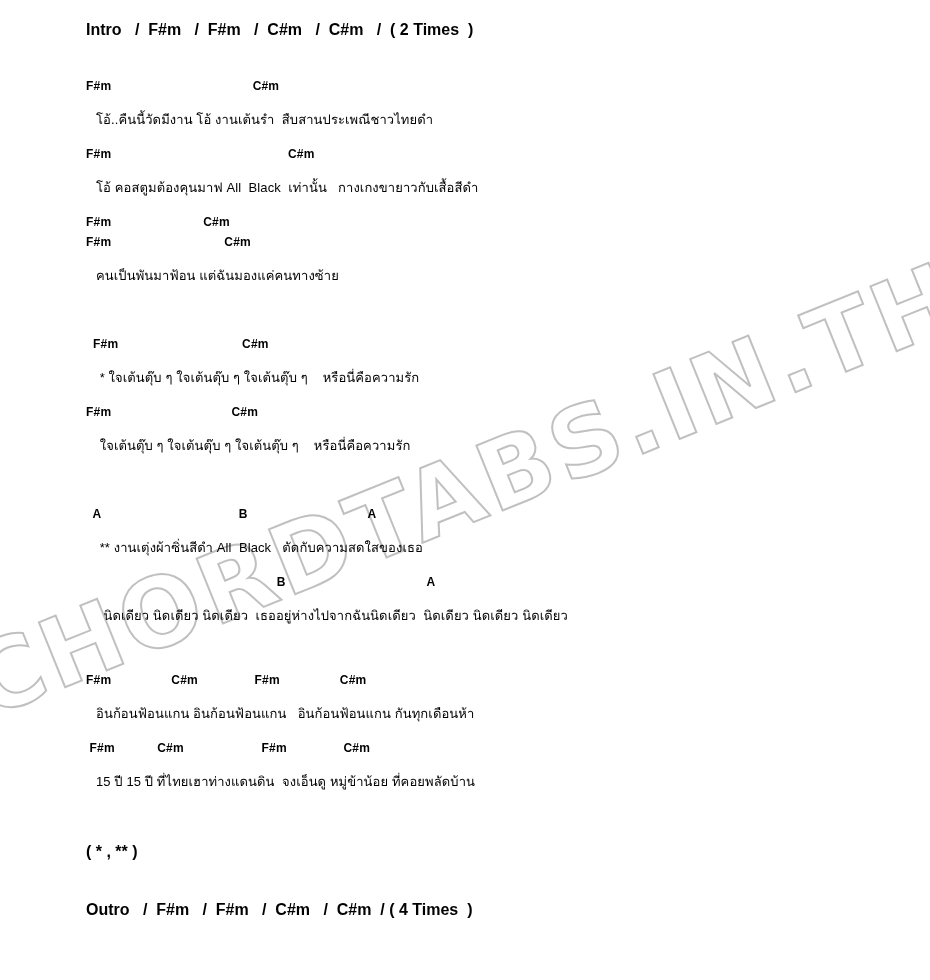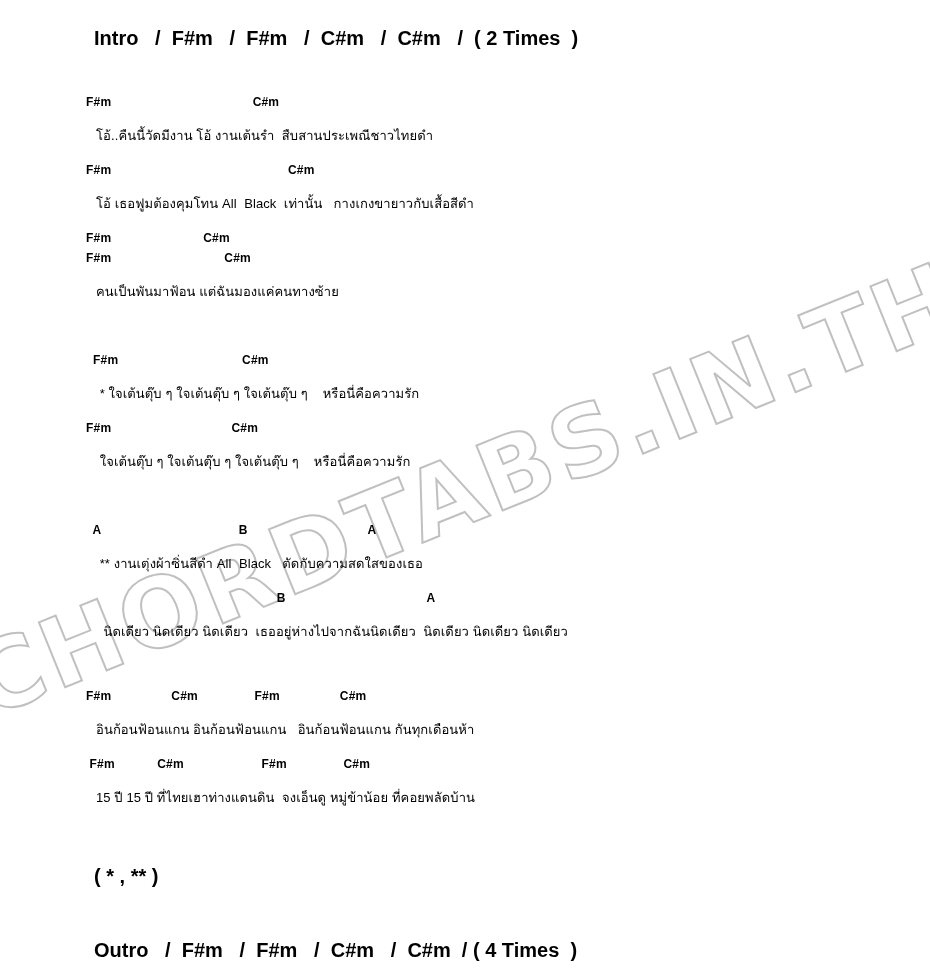--- a/index.html
+++ b/index.html
@@ -64,24 +64,24 @@
     font-weight: normal;
     font-size: 13px;
     line-height: 28px;
     white-space: pre;
     margin: 10px;
     letter-spacing: 0.1px;
   }
   .sectionline {
     font-family: "Liberation Sans", sans-serif;
     font-weight: bold;
-    font-size: 20px;
+    font-size: 16px;
     line-height: 24px;
     white-space: pre;
-    margin: 8px;
+    margin: 0;
   }
   .gap-lg { height: 30px; }
   .gap-xl { height: 34px; }
 </style>
 </head>
 <body>
 
 <div id="sheet">
 
   <div class="watermark">CHORDTABS.IN.TH</div>
@@ -89,21 +89,21 @@
   <div class="content">
 
     <div class="sectionline">Intro   /  F#m   /  F#m   /  C#m   /  C#m   /  ( 2 Times  )</div>
 
     <div class="gap-xl"></div>
 
     <div>
       <div class="chordline">F#m                                        C#m</div>
       <div class="lyricline">โอ้..คืนนี้วัดมีงาน โอ้ งานเต้นรำ  สืบสานประเพณีชาวไทยดำ</div>
       <div class="chordline">F#m                                                  C#m</div>
-      <div class="lyricline">โอ้ เธอฟูมต้องคุมโทน All  Black  เท่านั้น   กางเกงขายาวกับเสื้อสีดำ</div>
+      <div class="lyricline">โอ้ คอสตูมต้องคุนมาฟ All  Black  เท่านั้น   กางเกงขายาวกับเสื้อสีดำ</div>
       <div class="chordline">F#m                          C#m</div>
       <div class="chordline">F#m                                C#m</div>
       <div class="lyricline">คนเป็นพันมาฟ้อน แต่ฉันมองแค่คนทางซ้าย</div>
     </div>
 
     <div class="gap-xl"></div>
 
     <div>
       <div class="chordline">  F#m                                   C#m</div>
       <div class="lyricline"> * ใจเต้นตุ๊บ ๆ ใจเต้นตุ๊บ ๆ ใจเต้นตุ๊บ ๆ    หรือนี่คือความรัก</div>

